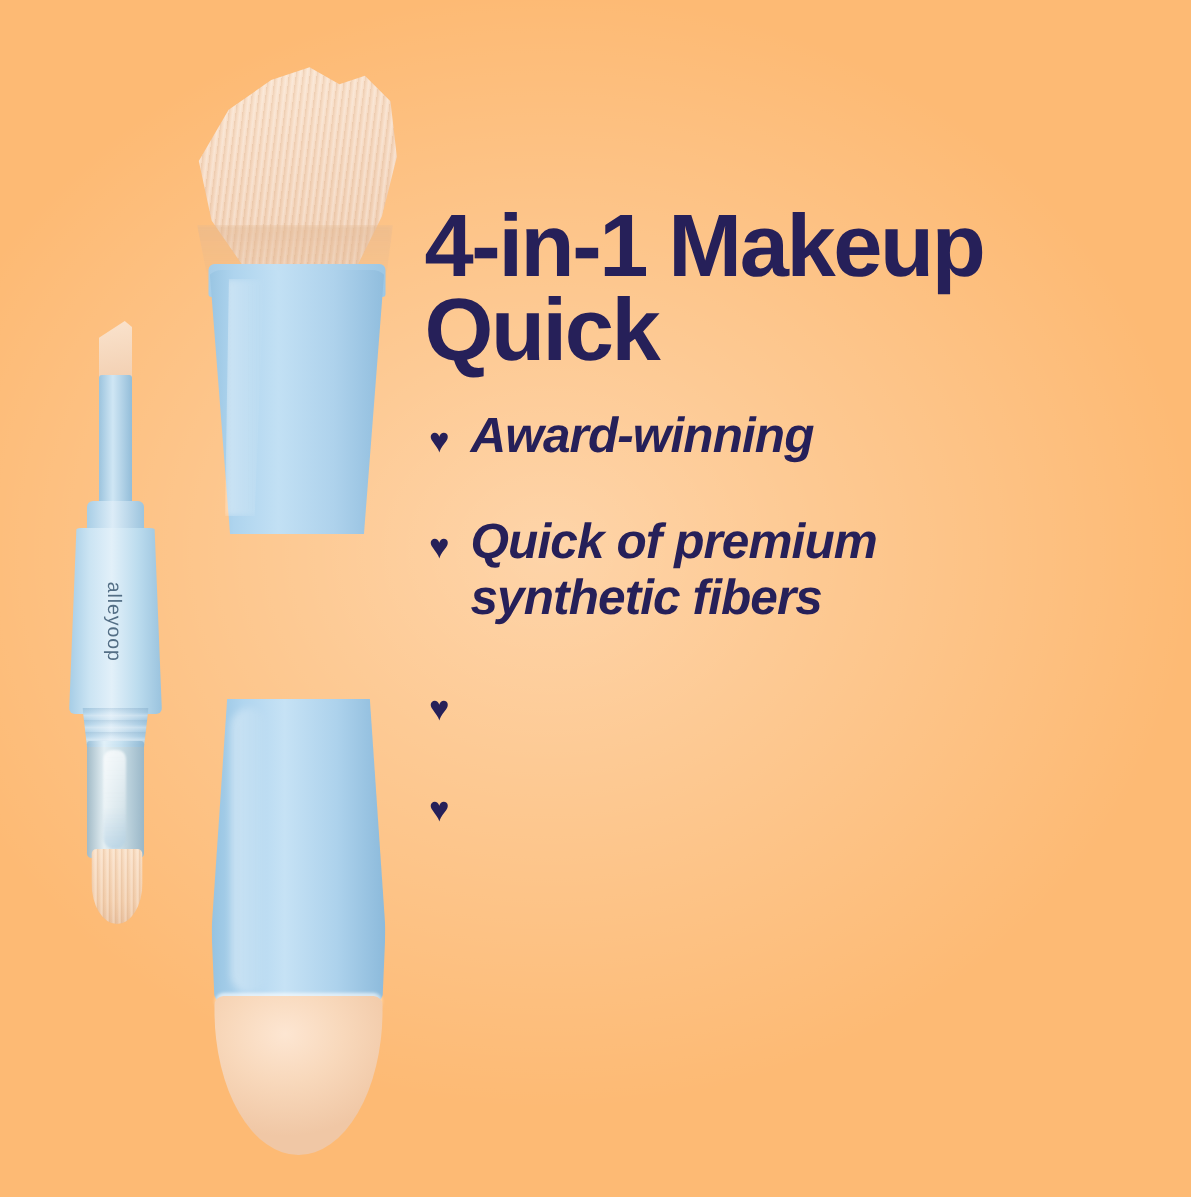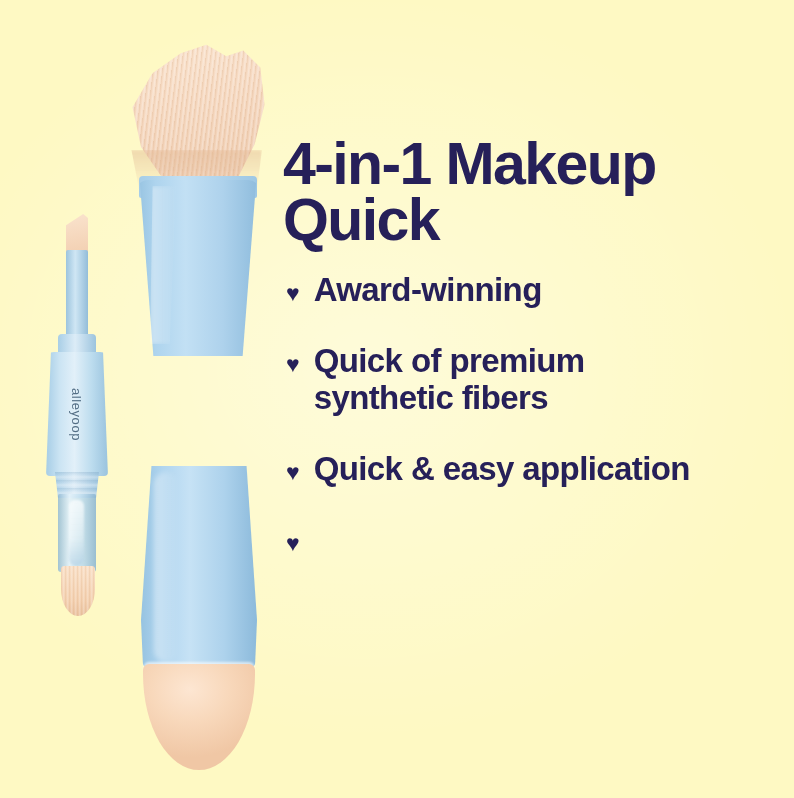--- a/index.html
+++ b/index.html
@@ -5,21 +5,21 @@
   html, body {
     margin: 0;
     padding: 0;
     background: #c9dfe7;
   }
   #stage {
     position: relative;
     width: 794px;
     height: 798px;
     overflow: hidden;
-    background: #fef9c3;
+    background: #fdba74;
     font-family: "Liberation Sans", sans-serif;
   }
   
   #bg-glow {
     position: absolute;
     inset: 0;
     background: radial-gradient(ellipse 70% 60% at 46% 46%,
                  rgba(255,255,255,0.38) 0%,
                  rgba(255,255,255,0.16) 45%,
                  rgba(255,255,255,0.00) 78%);
@@ -290,20 +290,21 @@
     margin-right: 14px;
     margin-top: 9px;
   }
   .feature-text {
     color: #262059;
     font-family: "Liberation Sans", sans-serif;
     font-weight: bold;
     font-size: 33px;
     line-height: 1.12;
     letter-spacing: -0.6px;
+    font-style: italic;
   }
 </style>
 </head>
 <body>
 
 <div id="stage">
 
   <div id="bg-glow"></div>
 
   <div id="product">
@@ -343,20 +344,19 @@
       <li class="feature-item">
         <span class="feature-bullet">♥</span>
         <span class="feature-text">Award-winning</span>
       </li>
       <li class="feature-item">
         <span class="feature-bullet">♥</span>
         <span class="feature-text">Quick of premium synthetic fibers</span>
       </li>
       <li class="feature-item">
         <span class="feature-bullet">♥</span>
-        <span class="feature-text">Quick &amp; easy application</span>
       </li>
       <li class="feature-item">
         <span class="feature-bullet">♥</span>
       </li>
     </ul>
   </div>
 </div>
 
 </body></html>

